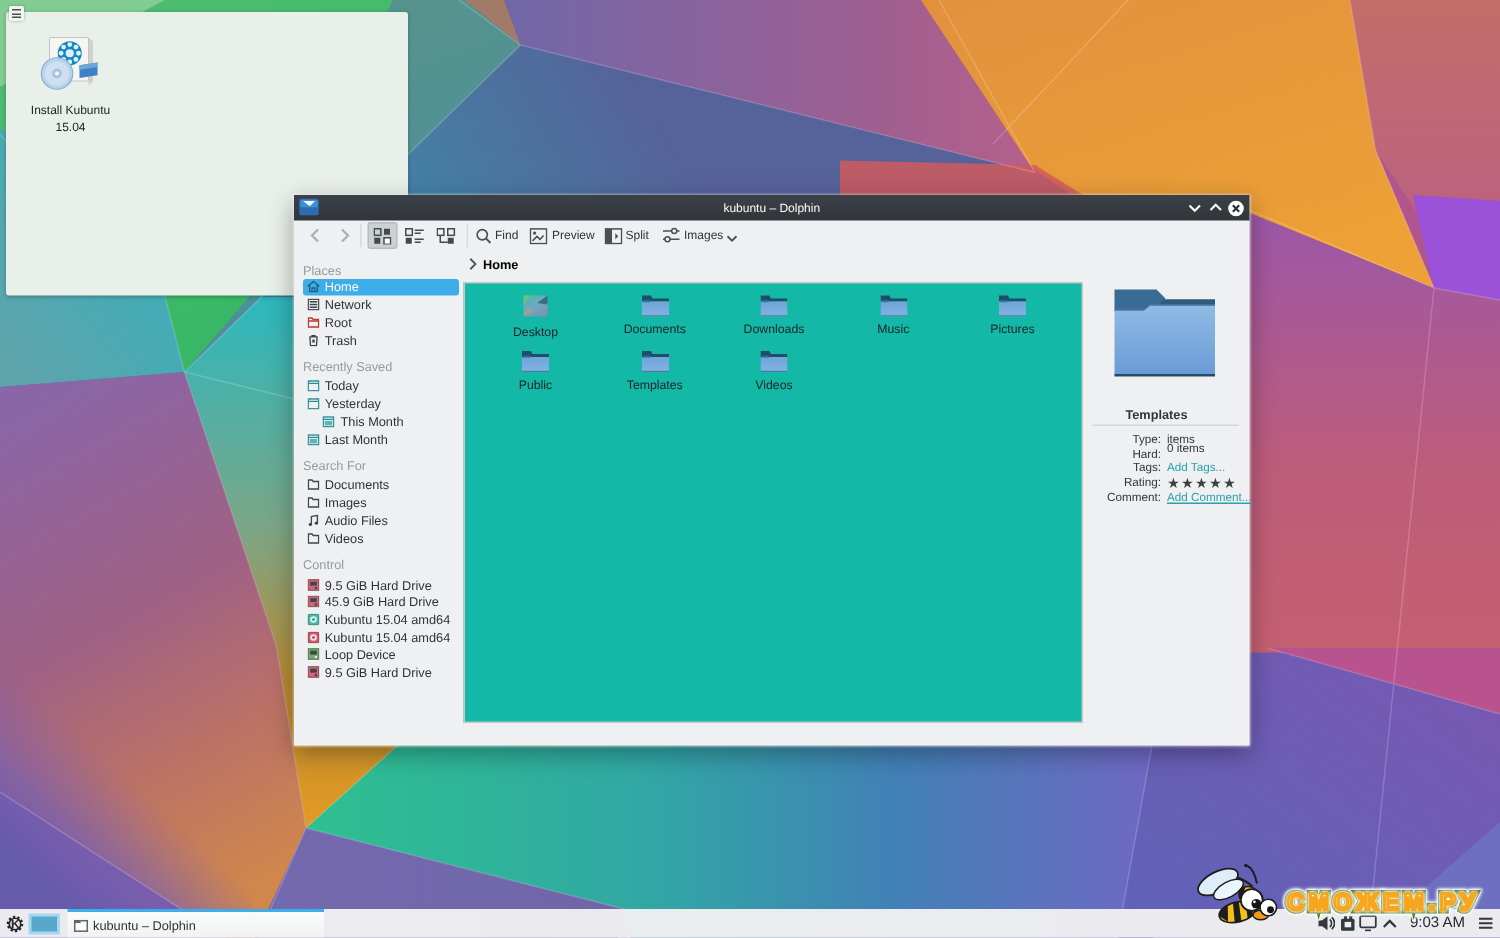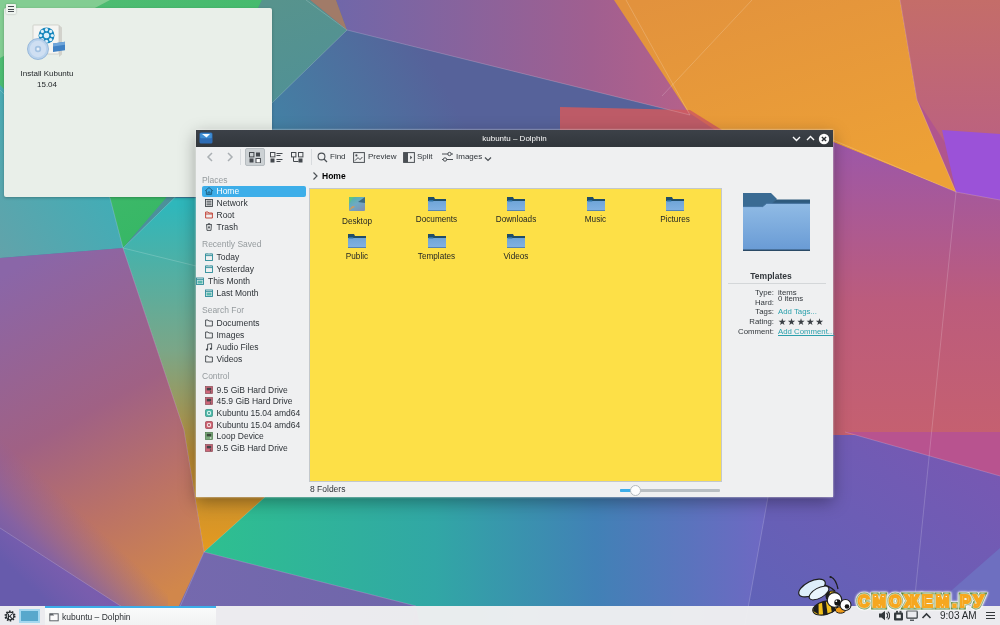--- a/index.html
+++ b/index.html
@@ -19,21 +19,21 @@
   
   #win { position:absolute; left:196px; top:130px; width:637px; height:367px;
     background:#eff0f1; box-shadow:0 0 2px rgba(255,255,255,0.8), 0 5px 16px rgba(0,0,0,0.35); }
   #tbar { position:absolute; left:0; top:0; width:100%; height:17px;
     background:linear-gradient(#3c4148,#31363b); color:#fcfcfc; font-size:8px; }
   #tbar .title { position:absolute; left:0; right:0; top:4px; text-align:center; }
   #tools { position:absolute; left:0; top:17px; width:100%; height:20px; font-size:8px; color:#2e3338; }
   #crumb { position:absolute; left:0; top:37px; width:100%; height:20px; font-size:8.5px; }
   #side { position:absolute; left:0; top:0; width:112px; height:350px; font-size:8.5px; color:#2e3338; }
   #view { position:absolute; left:113px; top:57.5px; width:412.5px; height:294px;
-    background:#fde047; border:1px solid #c3c8cc; }
+    background:#14b8a6; border:1px solid #c3c8cc; }
   #info { position:absolute; left:525px; top:58px; width:112px; height:293px; font-size:7.8px; color:#31363b; }
   #info div { white-space:nowrap; }
   #sbar { position:absolute; left:0; top:351px; width:100%; height:16px; font-size:8.5px; color:#2e3338; }
 
   .srow { position:absolute; left:6px; height:11px; line-height:11px; white-space:nowrap; }
   .srow svg { vertical-align:-1px; margin-right:4px; }
   .slab { position:absolute; left:6px; color:#959b9e; height:10px; line-height:10px; }
 
   .fitem { position:absolute; width:64px; text-align:center; font-size:8.2px; color:#1d2124; }
   .fitem svg { display:block; margin:0 auto 3px; }
@@ -291,21 +291,21 @@
       <div class="srow" style="top:122px;left:8.5px"><svg width="8" height="8" viewBox="0 0 8 8">
             <rect x="0.5" y="1" width="7" height="6.5" fill="none" stroke="#2c8c99" stroke-width="0.9"></rect>
             <path d="M0.5,2.6 h7" stroke="#2c8c99" stroke-width="0.9"></path>
             <path d="M2,1 v-0.6 M6,1 v-0.6" stroke="#2c8c99" stroke-width="0.9"></path>
           </svg>Today</div>
       <div class="srow" style="top:134px;left:8.5px"><svg width="8" height="8" viewBox="0 0 8 8">
             <rect x="0.5" y="1" width="7" height="6.5" fill="none" stroke="#2c8c99" stroke-width="0.9"></rect>
             <path d="M0.5,2.6 h7" stroke="#2c8c99" stroke-width="0.9"></path>
             <path d="M2,1 v-0.6 M6,1 v-0.6" stroke="#2c8c99" stroke-width="0.9"></path>
           </svg>Yesterday</div>
-      <div class="srow" style="top:146px;left:0"><svg width="8" height="8" viewBox="0 0 8 8">
+      <div class="srow" style="top:146px;left:19px"><svg width="8" height="8" viewBox="0 0 8 8">
             <rect x="0.5" y="1" width="7" height="6.5" fill="none" stroke="#2c8c99" stroke-width="0.9"></rect>
             <path d="M0.5,2.6 h7" stroke="#2c8c99" stroke-width="0.9"></path>
             <rect x="1.5" y="3.6" width="5" height="3" fill="#59b8ae"></rect>
           </svg>This Month</div>
       <div class="srow" style="top:158px;left:8.5px"><svg width="8" height="8" viewBox="0 0 8 8">
             <rect x="0.5" y="1" width="7" height="6.5" fill="none" stroke="#2c8c99" stroke-width="0.9"></rect>
             <path d="M0.5,2.6 h7" stroke="#2c8c99" stroke-width="0.9"></path>
             <rect x="1.5" y="3.6" width="5" height="3" fill="#59b8ae"></rect>
           </svg>Last Month</div>
       <div class="slab" style="top:174.5px">Search For</div>
@@ -469,26 +469,20 @@
         <div style="position:absolute;left:57px;top:100px">items</div>
       <div style="position:absolute;right:59px;top:109.5px">Hard:</div>
         <div style="position:absolute;left:57px;top:106px">0 items</div>
       <div style="position:absolute;right:59px;top:119px">Tags:</div>
         <div style="position:absolute;left:57px;top:119px;color:#2ca0ac;">Add Tags...</div>
       <div style="position:absolute;right:59px;top:129px">Rating:</div>
         <div style="position:absolute;left:57px;top:127.5px;font-size:9.5px;letter-spacing:0.8px;color:#3a3f44">★★★★★</div>
       <div style="position:absolute;right:59px;top:138.5px">Comment:</div>
         <div style="position:absolute;left:57px;top:138.5px;color:#2ca0ac;text-decoration:underline">Add Comment...</div>
     </div>
-    <div id="sbar">
-      <span style="position:absolute;left:114px;top:3px">8 Folders</span>
-      <div style="position:absolute;left:424px;top:8px;width:100px;height:2.5px;background:#b9bfc3;border-radius:1px"></div>
-      <div style="position:absolute;left:424px;top:8px;width:16px;height:2.5px;background:#3daee9;border-radius:1px"></div>
-      <div style="position:absolute;left:434px;top:3.5px;width:11px;height:11px;background:#fdfdfd;border:1px solid #b4babe;border-radius:50%"></div>
-    </div>
   </div>
 
   <div id="task">
     <svg style="position:absolute;left:4px;top:3.5px" width="12" height="12" viewBox="0 0 15 15">
       <circle cx="7.5" cy="7.5" r="5.9" fill="none" stroke="#23282c" stroke-width="2" stroke-dasharray="1.9 1.8"></circle>
       <circle cx="7.5" cy="7.5" r="4.8" fill="none" stroke="#23282c" stroke-width="1.4"></circle>
       <text x="4.2" y="11.2" font-family="Liberation Sans" font-size="10" font-weight="bold" fill="#23282c">K</text>
     </svg>
     <div style="position:absolute;left:19px;top:2.5px;width:21px;height:14px;background:#a5d8f0"></div>
     <div style="position:absolute;left:21px;top:4.5px;width:17px;height:10px;background:#58a8cc"></div>

